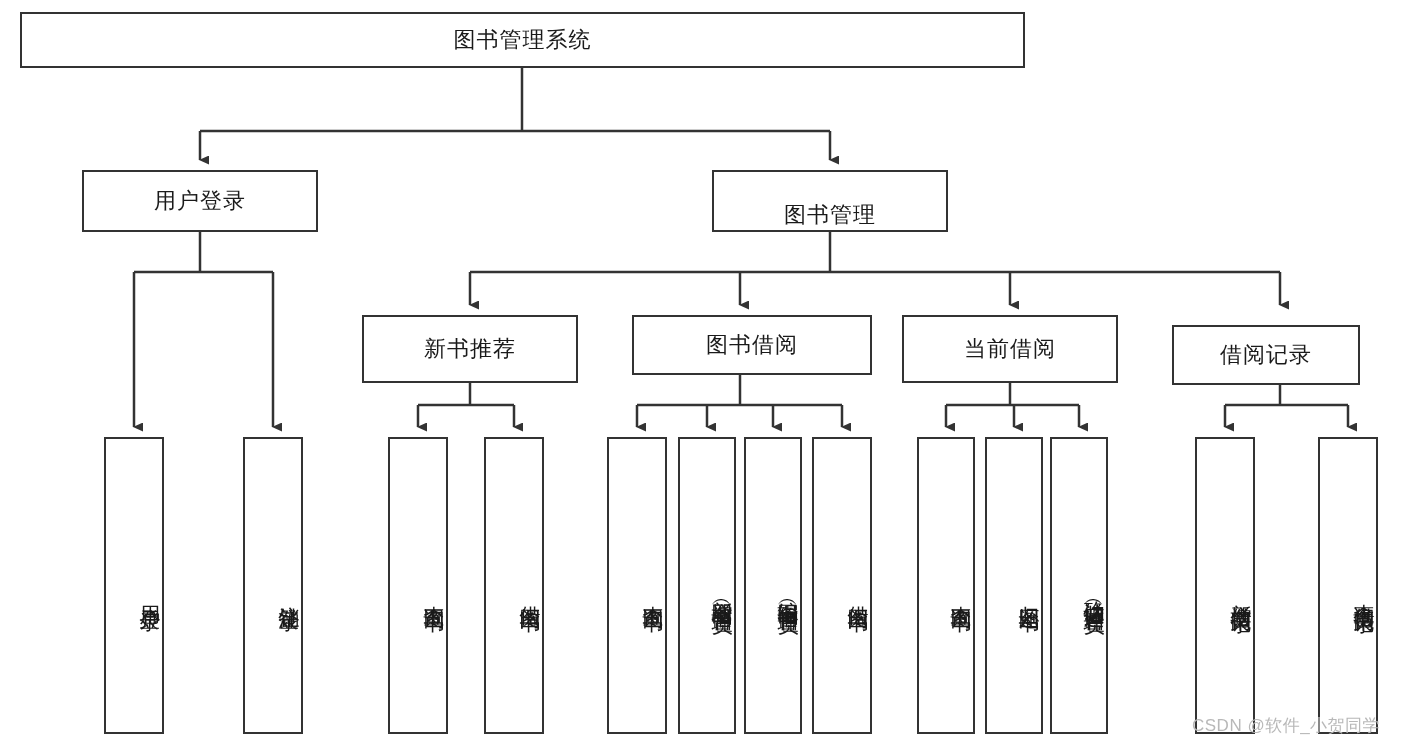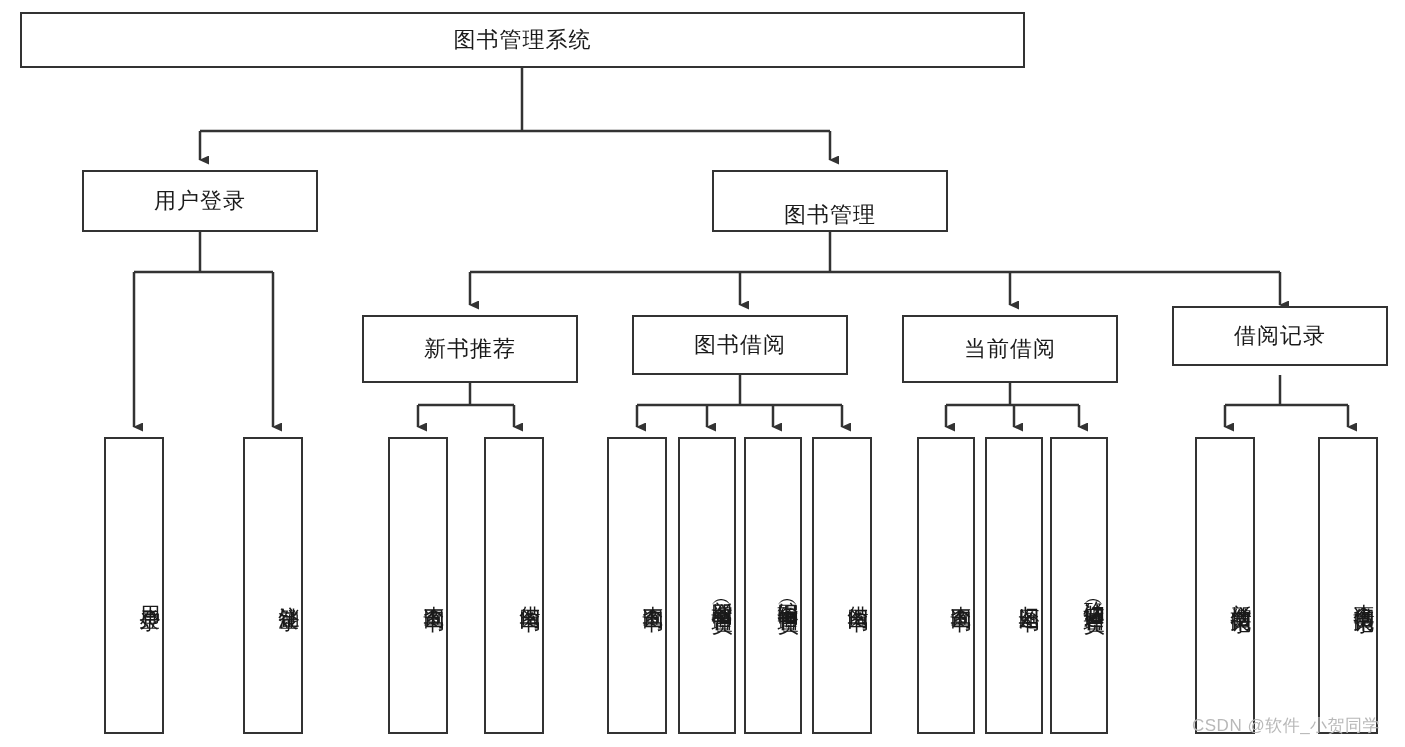--- a/index.html
+++ b/index.html
@@ -133,27 +133,27 @@
   <div class="node node-h" style="left:82px; top:170px; width:236px; height:62px;">
     <span>用户登录</span>
   </div>
   <div class="node node-h" style="left:712px; top:170px; width:236px; height:62px;align-items:flex-end;">
     <span>图书管理</span>
   </div>
 
   <div class="node node-h" style="left:362px; top:315px; width:216px; height:68px;">
     <span>新书推荐</span>
   </div>
-  <div class="node node-h" style="left:632px; top:315px; width:216px; height:60px;">
+  <div class="node node-h" style="left:632px; top:315px; width:240px; height:60px;">
     <span>图书借阅</span>
   </div>
   <div class="node node-h" style="left:902px; top:315px; width:216px; height:68px;">
     <span>当前借阅</span>
   </div>
-  <div class="node node-h" style="left:1172px; top:306px; width:216px; height:60px;">
+  <div class="node node-h" style="left:1172px; top:325px; width:188px; height:60px;">
     <span>借阅记录</span>
   </div>
 
   <div class="node node-v" style="left:104px; top:437px; width:60px; height:297px;">
     <span class="vlabel">用户登录</span>
   </div>
   <div class="node node-v" style="left:243px; top:437px; width:60px; height:297px;">
     <span class="vlabel">注销登录</span>
   </div>
 

